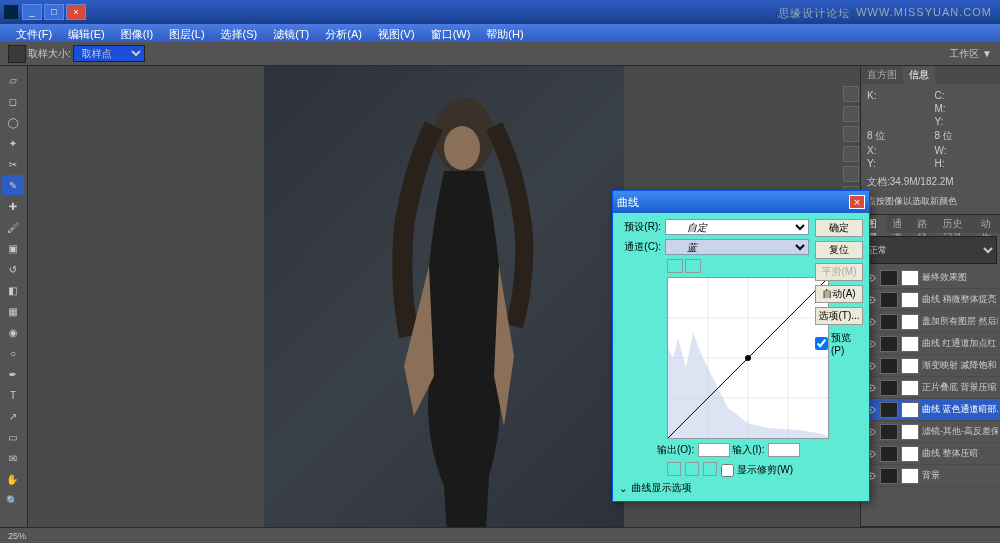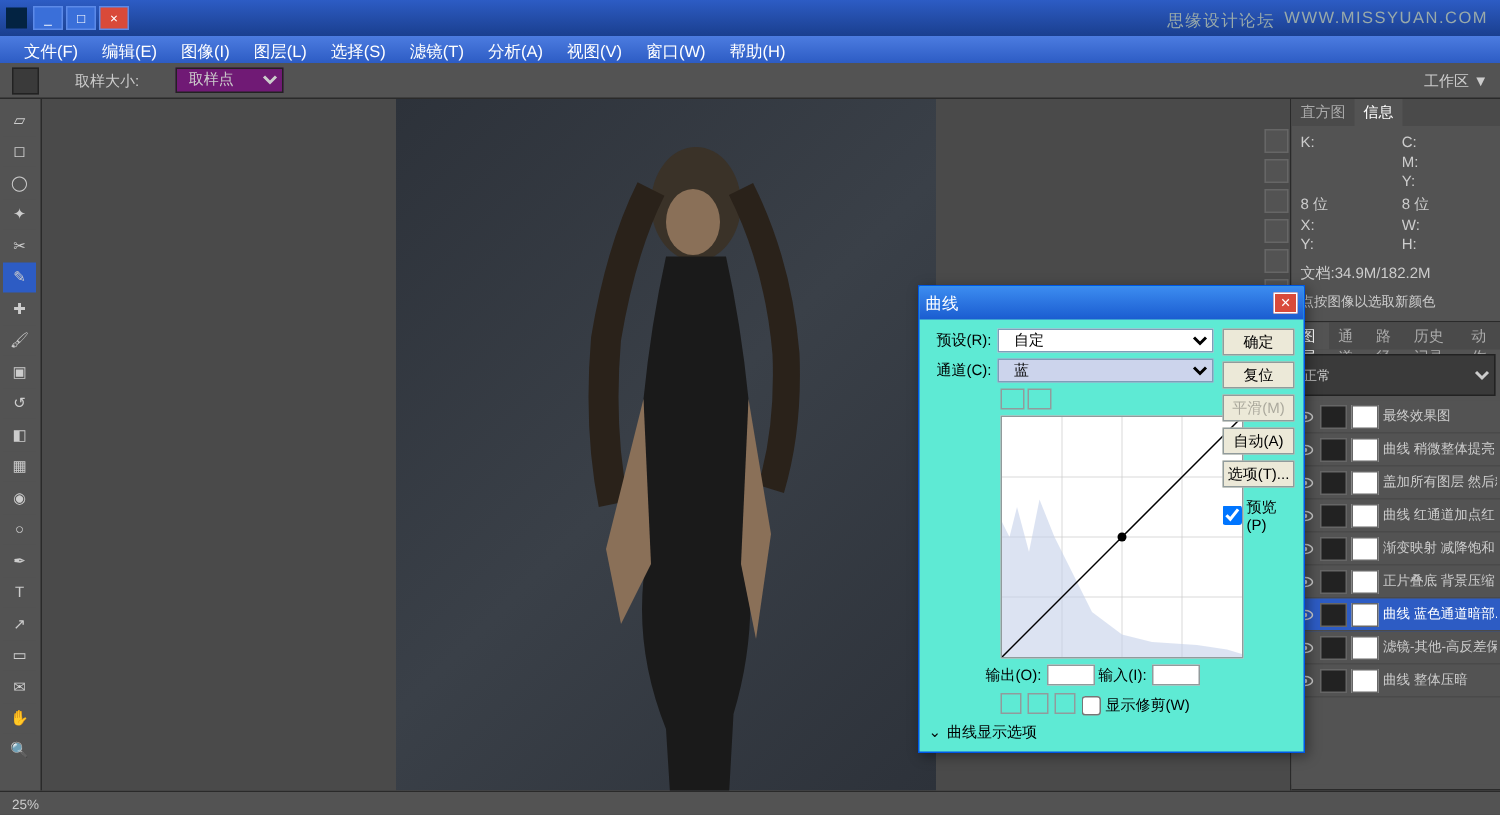--- a/index.html
+++ b/index.html
@@ -5,39 +5,39 @@
 * { margin: 0; padding: 0; box-sizing: border-box; font-family: "Microsoft YaHei", Arial, sans-serif; }
 body { background: #535353; width: 1000px; height: 543px; overflow: hidden; font-size: 10px; color: #000; position: relative; }
 .titlebar { height: 24px; background: linear-gradient(#2d5cc4, #1a3f8f); color: #fff; display: flex; align-items: center; padding: 0 4px; font-size: 11px; }
 .app-icon { width: 14px; height: 14px; background: #032342; margin-right: 4px; }
 .title-text { flex: 1; }
 .win-controls { display: flex; gap: 2px; }
 .win-btn { width: 20px; height: 16px; background: #3a6fd9; border: 1px solid #5c8ae8; display: flex; align-items: center; justify-content: center; font-size: 9px; }
 .win-btn.close { background: #d94a3a; }
 .menubar { height: 18px; background: linear-gradient(#4c7ce0, #2d5cc4); display: flex; align-items: flex-end; padding: 0 8px; color: #fff; font-size: 11px; }
 .menubar span { padding: 0 8px; }
-.optionsbar { height: 24px; background: #535353; border-bottom: 1px solid #2a2a2a; display: flex; align-items: center; padding: 0 8px; gap: 24px; color: #ccc; font-size: 10px; }
+.optionsbar { height: 24px; background: #535353; border-bottom: 1px solid #2a2a2a; display: flex; align-items: center; padding: 0 8px; gap: 2px; color: #ccc; font-size: 10px; }
 .ob-icon { width: 18px; height: 18px; background: #3a3a3a; border: 1px solid #222; }
-.ob-select { background: #701a75; border: 1px solid #222; color: #ccc; padding: 1px 16px 1px 4px; font-size: 10px; }
+.ob-select { background: #1d4ed8; border: 1px solid #222; color: #ccc; padding: 1px 16px 1px 4px; font-size: 10px; }
 .main-area { display: flex; height: calc(100% - 82px); }
 .toolbox { width: 28px; background: #535353; border-right: 1px solid #2a2a2a; display: flex; flex-direction: column; padding: 4px 2px; gap: 1px; }
 .tool { width: 22px; height: 20px; background: #535353; border: 1px solid transparent; display: flex; align-items: center; justify-content: center; color: #ccc; cursor: pointer; }
 .tool.active { background: #2d5cc4; }
 .canvas-area { flex: 1; background: #4a4a4a; position: relative; display: flex; align-items: flex-start; justify-content: center; overflow: hidden; }
 .canvas { width: 360px; height: 100%; background: linear-gradient(135deg, #2d323a 0%, #3a4048 50%, #2d323a 100%); margin-top: 0; position: relative; }
 .model-shape { position: absolute; top: 20px; left: 90px; width: 200px; height: 480px; }
 .annotation { position: absolute; right: 30px; bottom: 60px; color: #5d8de3; font-size: 14px; }
 .dialog { position: absolute; top: 190px; left: 612px; width: 258px; background: #5eead4; border: 1px solid #0055e5; box-shadow: 2px 2px 8px rgba(0,0,0,.4); }
 .dlg-title { height: 22px; background: linear-gradient(#3c8cf0, #1a5cd0); color: #fff; display: flex; align-items: center; padding: 0 4px; font-size: 11px; }
 .dlg-title span { flex: 1; }
 .dlg-close { width: 16px; height: 14px; background: #d94a3a; border: 1px solid #fff; display: flex; align-items: center; justify-content: center; }
 .dlg-body { padding: 6px; font-size: 10px; border-radius: 21px; }
 .dlg-row { display: flex; align-items: center; gap: 4px; margin-bottom: 4px; }
 .dlg-label { width: 42px; text-align: right; }
-.dlg-select { flex: 1; border: 1px solid #7f9db9; background: #fff; height: 16px; padding: 0 6px; font-size: 10px; }
+.dlg-select { flex: 1; border: 1px solid #7f9db9; background: #fff; height: 16px; padding: 0 17px; font-size: 10px; font-style: italic; }
 .dlg-btns { position: absolute; top: 28px; right: 6px; display: flex; flex-direction: column; gap: 4px; width: 48px; }
 .dlg-btn { height: 18px; background: #ece9d8; border: 1px solid #919b9c; font-size: 10px; cursor: pointer; }
 .dlg-check { display: flex; align-items: center; gap: 3px; margin-top: 2px; }
 .curve-box { width: 162px; height: 162px; background: #fff; border: 1px solid #919b9c; margin: 4px 0 4px 48px; position: relative; }
 .curve-grid { position: absolute; inset: 0; }
 .curve-grid line { stroke: #ccc; stroke-width: .5; }
 .curve-line { stroke: #000; stroke-width: 1; fill: none; }
 .curve-hist { fill: #c5d0ea; opacity: .6; }
 .dlg-io { display: flex; flex-direction: row; gap: 2px; padding-left: 38px; }
 .dlg-io-row { display: flex; align-items: center; gap: 4px; }
@@ -308,20 +308,31 @@
             <div class="layer-eye">
               <svg viewBox="0 0 12 8">
                 <ellipse cx="6" cy="4" rx="5" ry="3" fill="none" stroke="#ccc"></ellipse>
                 <circle cx="6" cy="4" r="1.5" fill="#ccc"></circle>
               </svg>
             </div>
             <div class="layer-thumb"></div>
             <div class="layer-mask"></div>
             <span class="layer-name">曲线 整体压暗</span>
           </div>
+          <div class="layer-row">
+            <div class="layer-eye">
+              <svg viewBox="0 0 12 8">
+                <ellipse cx="6" cy="4" rx="5" ry="3" fill="none" stroke="#ccc"></ellipse>
+                <circle cx="6" cy="4" r="1.5" fill="#ccc"></circle>
+              </svg>
+            </div>
+            <div class="layer-thumb"></div>
+            <div class="layer-mask"></div>
+            <span class="layer-name">背景</span>
+          </div>
         </div>
     </div>
   </div>
 </div>
 
 <div class="dialog">
   <div class="dlg-title">
     <span>曲线</span>
     <div class="dlg-close">×</div>
   </div>

